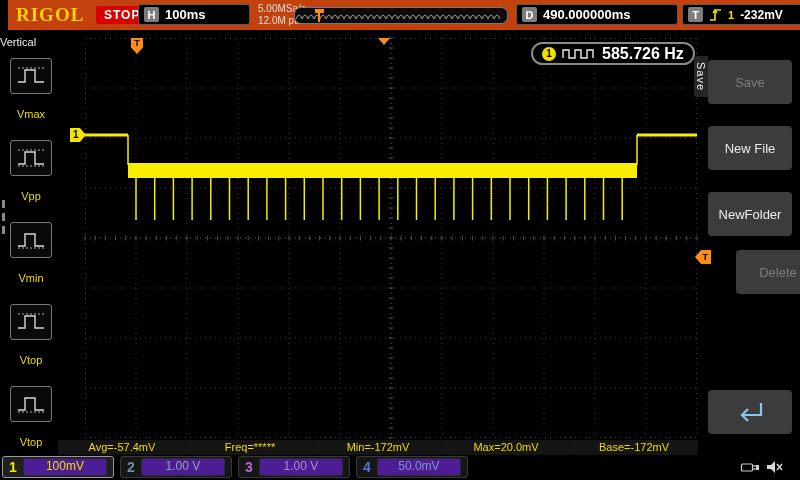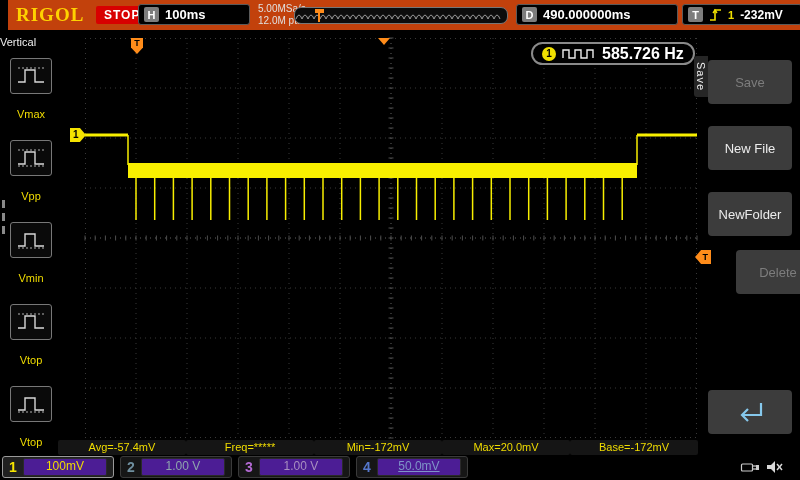--- a/index.html
+++ b/index.html
@@ -362,21 +362,21 @@
     <div class="chbox" style="left: 120px;">
       <span class="chnum" style="color: rgb(111, 143, 159);">2</span>
       <span class="chval" style="color: rgb(143, 165, 173);">1.00 V</span>
     </div>
     <div class="chbox" style="left: 238px;">
       <span class="chnum" style="color: rgb(179, 106, 212);">3</span>
       <span class="chval" style="color: rgb(168, 143, 192);">1.00 V</span>
     </div>
     <div class="chbox" style="left: 356px;">
       <span class="chnum" style="color: rgb(85, 119, 204);">4</span>
-      <span class="chval" style="color: rgb(127, 148, 200); text-decoration: underline;">50.0mV</span>
+      <span class="chval" style="color: rgb(127, 148, 200);">50.0mV</span>
     </div>
   </div>
 
 <svg class="status-icon" style="left:740px" width="20" height="14" viewBox="0 0 20 14">
   <rect x="1.5" y="4" width="11" height="7" rx="1" stroke="#cccccc" fill="none" stroke-width="1.2"></rect>
   <line x1="12.5" y1="6" x2="16" y2="6" stroke="#cccccc" stroke-width="1.2"></line>
   <line x1="12.5" y1="9" x2="16" y2="9" stroke="#cccccc" stroke-width="1.2"></line>
   <rect x="16" y="5" width="3" height="5" fill="#cccccc"></rect>
 </svg>
 <svg class="status-icon" style="left:766px" width="18" height="14" viewBox="0 0 18 14">

